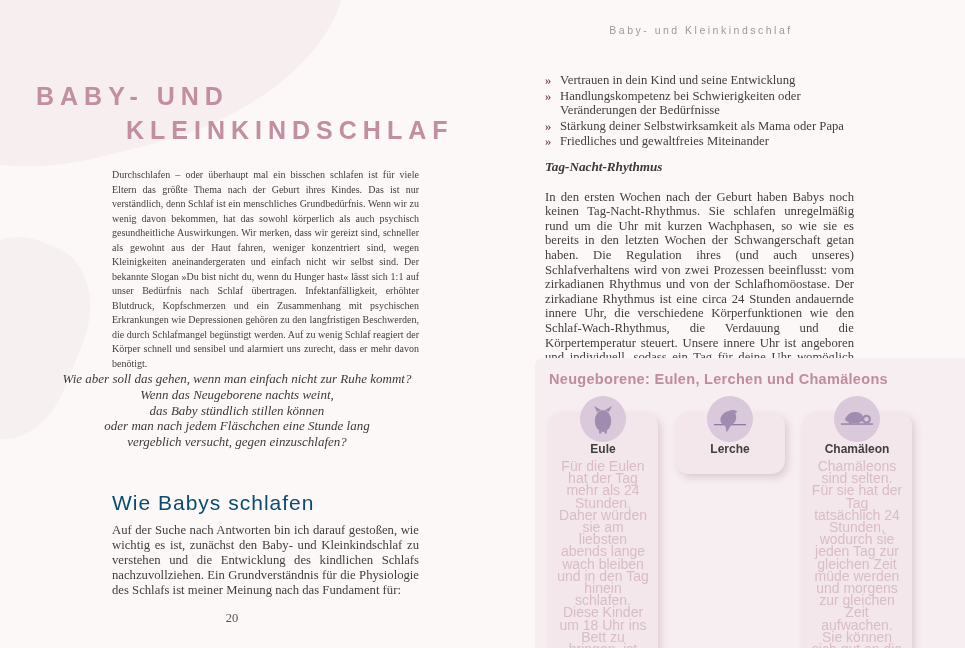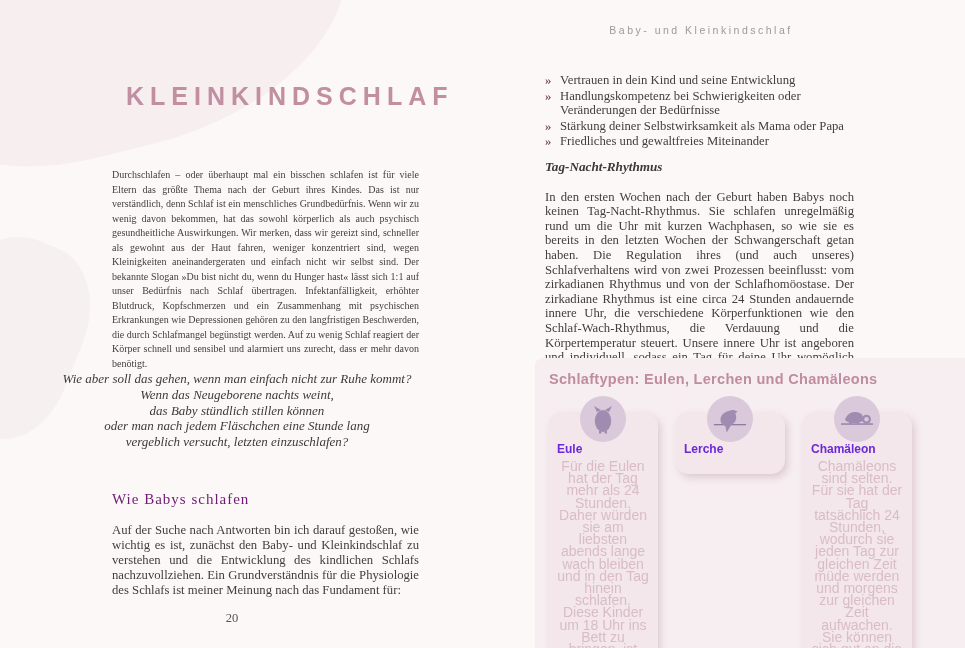--- a/index.html
+++ b/index.html
@@ -16,21 +16,21 @@
   
   .book-title{position:absolute;left:36px;top:62px;
     font-family:"Liberation Sans",sans-serif;font-weight:bold;font-size:25px;
     letter-spacing:6px;color:#c18fa1;line-height:34px;white-space:nowrap;}
   .book-title .line2{display:block;margin-left:90px;}
   .intro{position:absolute;left:112px;top:158px;width:307px;
     font-size:10px;line-height:14.5px;text-align:justify;}
   .pullquote{position:absolute;left:48px;top:371px;width:378px;text-align:center;
     font-style:italic;font-size:13px;line-height:15.8px;color:#3e3838;}
   .wie-heading{position:absolute;left:112px;top:491px;
-    font-family:Liberation Serif, serif;font-size:15px;letter-spacing:1px;color:#701a75;}
+    font-family:Liberation Sans, sans-serif;font-size:21px;letter-spacing:1px;color:#0c4a6e;}
   .section-para{position:absolute;left:112px;top:510px;width:307px;
     font-size:12.7px;line-height:15px;text-align:justify;}
   .page-number{position:absolute;left:112px;top:611px;width:240px;text-align:center;
     font-size:12.5px;color:#5a5353;}
   
   .running-header{position:absolute;left:545px;top:24px;width:312px;text-align:center;
     font-family:"Liberation Sans",sans-serif;font-size:10.5px;letter-spacing:2.5px;color:#9b9b9b;}
   .bullets{position:absolute;left:545px;top:73px;width:318px;
     font-size:12.7px;line-height:14.6px;}
   .bullet-item{display:flex;margin-bottom:1px;}
@@ -44,42 +44,42 @@
     background:#f7eef1;border-radius:8px 0 0 0;}
   .infobox-heading{position:absolute;left:14px;top:13px;
     font-family:"Liberation Sans",sans-serif;font-weight:bold;font-size:14.5px;
     letter-spacing:.3px;color:#c08ca0;}
   .cards{position:absolute;left:13px;top:54px;display:flex;gap:17px;align-items:flex-start;}
   .card{width:92px;background:#f3e7eb;border-radius:14px;position:relative;
     padding:28px 9px 14px 9px;box-shadow:3px 4px 7px rgba(178,142,155,.35);}
   .card-icon{position:absolute;top:-16px;left:50%;transform:translateX(-50%);
     width:46px;height:46px;border-radius:50%;background:#d9c9da;
     display:flex;align-items:center;justify-content:center;}
-  .card-title{font-family:"Liberation Sans",sans-serif;
-    font-weight:bold;font-size:12px;color:#6d28d9;margin:2px 0 4px 0;}
+  .card-title{text-align:center;font-family:"Liberation Sans",sans-serif;
+    font-weight:bold;font-size:12px;color:#404040;margin:2px 0 4px 0;}
   .card-text{text-align:center;font-family:"Liberation Sans",sans-serif;
     font-size:14px;line-height:12.2px;color:#d9bcc7;}
 </style>
 </head>
 <body>
 
 <div class="wash1"></div>
 <div class="wash2"></div>
 
 <div>
-  <h1 class="book-title"><span class="line2">KLEINKINDSCHLAF</span></h1>
+  <h1 class="book-title"><span>BABY- UND</span><span class="line2">KLEINKINDSCHLAF</span></h1>
 
   <p class="intro">Durchschlafen – oder überhaupt mal ein bisschen schlafen ist für viele Eltern das größte Thema nach der Geburt ihres Kindes. Das ist nur verständlich, denn Schlaf ist ein menschliches Grundbedürfnis. Wenn wir zu wenig davon bekommen, hat das sowohl körperlich als auch psychisch gesundheitliche Auswirkungen. Wir merken, dass wir gereizt sind, schneller als gewohnt aus der Haut fahren, weniger konzentriert sind, wegen Kleinigkeiten aneinandergeraten und einfach nicht wir selbst sind. Der bekannte Slogan »Du bist nicht du, wenn du Hunger hast« lässt sich 1:1 auf unser Bedürfnis nach Schlaf übertragen. Infektanfälligkeit, erhöhter Blutdruck, Kopfschmerzen und ein Zusammenhang mit psychischen Erkrankungen wie Depressionen gehören zu den langfristigen Beschwerden, die durch Schlafmangel begünstigt werden. Auf zu wenig Schlaf reagiert der Körper schnell und sensibel und alarmiert uns zurecht, dass er mehr davon benötigt.</p>
 
   <div class="pullquote">
     <div>Wie aber soll das gehen, wenn man einfach nicht zur Ruhe kommt?</div>
     <div>Wenn das Neugeborene nachts weint,</div>
     <div>das Baby stündlich stillen können</div>
     <div>oder man nach jedem Fläschchen eine Stunde lang</div>
-    <div>vergeblich versucht, letzten einzuschlafen?</div>
+    <div>vergeblich versucht, gegen einzuschlafen?</div>
   </div>
 
   <div class="wie-heading">Wie Babys schlafen</div>
   <p class="section-para">Auf der Suche nach Antworten bin ich darauf gestoßen, wie wichtig es ist, zunächst den Baby- und Kleinkindschlaf zu verstehen und die Entwicklung des kindlichen Schlafs nachzuvollziehen. Ein Grundverständnis für die Physiologie des Schlafs ist meiner Meinung nach das Fundament für:</p>
 
   <div class="page-number">20</div>
 </div>
 
 <div>
   <div class="running-header">Baby- und Kleinkindschlaf</div>
@@ -100,21 +100,21 @@
     <div class="bullet-item">
       <span class="bullet-marker">»</span>
       <span>Friedliches und gewaltfreies Miteinander</span>
     </div>
   </div>
 
   <div class="tag-heading">Tag-Nacht-Rhythmus</div>
   <p class="tag-para">In den ersten Wochen nach der Geburt haben Babys noch keinen Tag-Nacht-Rhythmus. Sie schlafen unregelmäßig rund um die Uhr mit kurzen Wachphasen, so wie sie es bereits in den letzten Wochen der Schwangerschaft getan haben. Die Regulation ihres (und auch unseres) Schlafverhaltens wird von zwei Prozessen beeinflusst: vom zirkadianen Rhythmus und von der Schlafhomöostase. Der zirkadiane Rhythmus ist eine circa 24 Stunden andauernde innere Uhr, die verschiedene Körperfunktionen wie den Schlaf-Wach-Rhythmus, die Verdauung und die Körpertemperatur steuert. Unsere innere Uhr ist angeboren und individuell, sodass ein Tag für deine Uhr womöglich weniger als 24 Stunden und für meine mehr als 24 Stunden dauert.</p>
 
   <div class="infobox">
-    <div class="infobox-heading">Schlaftypen: Eulen, Lerchen und Chamäleons</div>
+    <div class="infobox-heading">Neugeborene: Eulen, Lerchen und Chamäleons</div>
     <div class="cards">
 
       <div class="card">
         <div class="card-icon">
           <svg width="32" height="32" viewBox="0 0 32 32">
             <g fill="#a08cb0">
               <path d="M10 9 L7 3 L14 7 Z"></path>
               <path d="M22 9 L25 3 L18 7 Z"></path>
               <ellipse cx="16" cy="18" rx="8.2" ry="11"></ellipse>
               <rect x="12" y="28" width="2.4" height="2.5"></rect>

